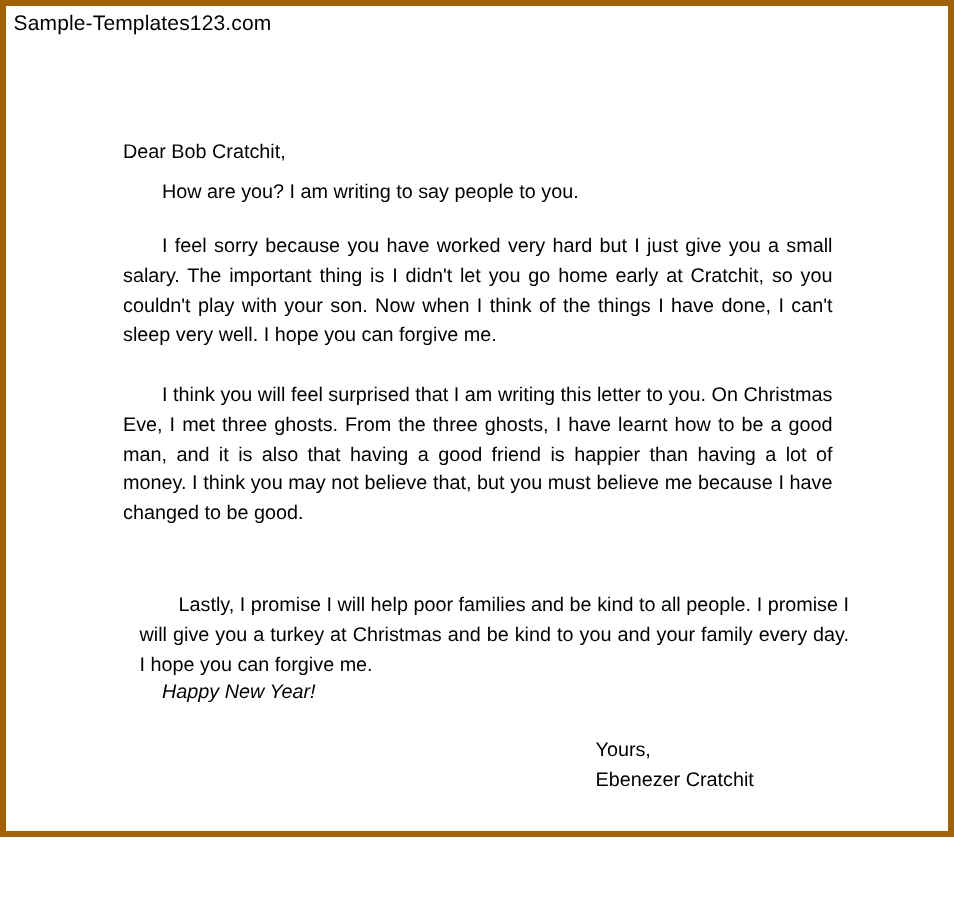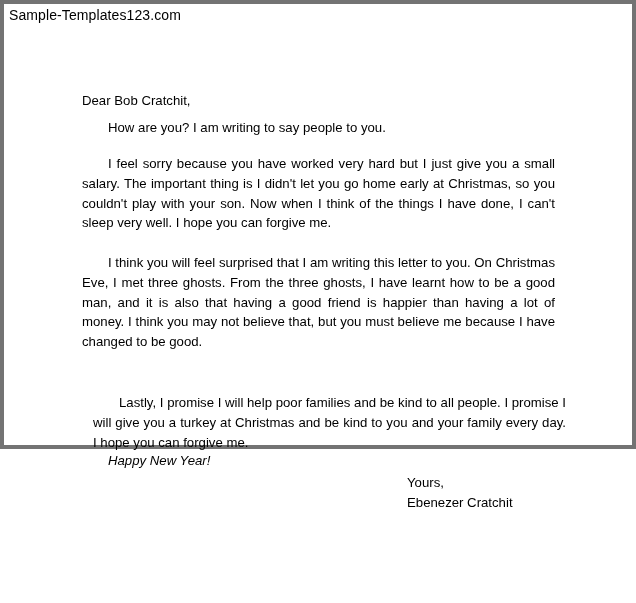--- a/index.html
+++ b/index.html
@@ -1,49 +1,49 @@
 <!DOCTYPE html>
 <html><head>
 <meta charset="utf-8">
 <style>
   html, body { margin: 0; padding: 0; }
   body {
     width: 636px; height: 603px; overflow: hidden; background: #ffffff;
     font-family: "Liberation Sans", sans-serif; color: #000;
   }
   .frame {
-    position: absolute; left: 0; top: 0; width: 636px; height: 449px;
-    box-sizing: border-box; border: 4px solid #737373; background: #fff;
+    position: absolute; left: 0; top: 0; width: 636px; height: 558px;
+    box-sizing: border-box; border: 4px solid #a16207; background: #fff;
   }
   .watermark {
     position: absolute; left: 5px; top: 3px; font-size: 14px; letter-spacing: 0.1px;
   }
   .letter { position: absolute; left: 82px; top: 0; width: 473px; font-size: 13.2px; }
   .line { position: absolute; white-space: nowrap; margin-top: 16px; }
   .para { position: absolute; left: 0; width: 473px; text-align: justify; line-height: 19.8px; text-indent: 26px; }
   .para.last-left { text-align-last: left; }
   .salutation { left: 0; top: 77px; }
   .p1 { top: 118px; }
   .p2 { top: 154px; }
   .p3 { top: 253px; }
   .p4 { top: 393px; margin-left: 11px; }
   .p5 { top: 451px; font-style: italic; }
-  .closing { position: absolute; left: 315px; top: 473px; line-height: 20px; margin-left: 10px; }
+  .closing { position: absolute; left: 315px; top: 490px; line-height: 20px; }
 </style>
 </head>
 <body>
 
 <div class="frame">
   <div class="watermark">Sample-Templates123.com</div>
 </div>
 
 <div class="letter">
   <div class="line salutation">Dear Bob Cratchit,</div>
   <div class="para p1 last-left">How are you? I am writing to say people to you.</div>
-  <div class="para p2 last-left">I feel sorry because you have worked very hard but I just give you a small salary. The important thing is I didn't let you go home early at Christmas, so you couldn't play with your son. Now when I think of the things I have done, I can't sleep very well. I hope you can forgive me.</div>
+  <div class="para p2 last-left">I feel sorry because you have worked very hard but I just give you a small salary. The important thing is I didn't let you go home early at Cratchit, so you couldn't play with your son. Now when I think of the things I have done, I can't sleep very well. I hope you can forgive me.</div>
   <div class="para p3 last-left">I think you will feel surprised that I am writing this letter to you. On Christmas Eve, I met three ghosts. From the three ghosts, I have learnt how to be a good man, and it is also that having a good friend is happier than having a lot of money. I think you may not believe that, but you must believe me because I have changed to be good.</div>
   <div class="para p4 last-left">Lastly, I promise I will help poor families and be kind to all people. I promise I will give you a turkey at Christmas and be kind to you and your family every day. I hope you can forgive me.</div>
   <div class="para p5 last-left">Happy New Year!</div>
   <div class="closing">
     <div>Yours,</div>
     <div>Ebenezer Cratchit</div>
   </div>
 </div>
 
 </body></html>

